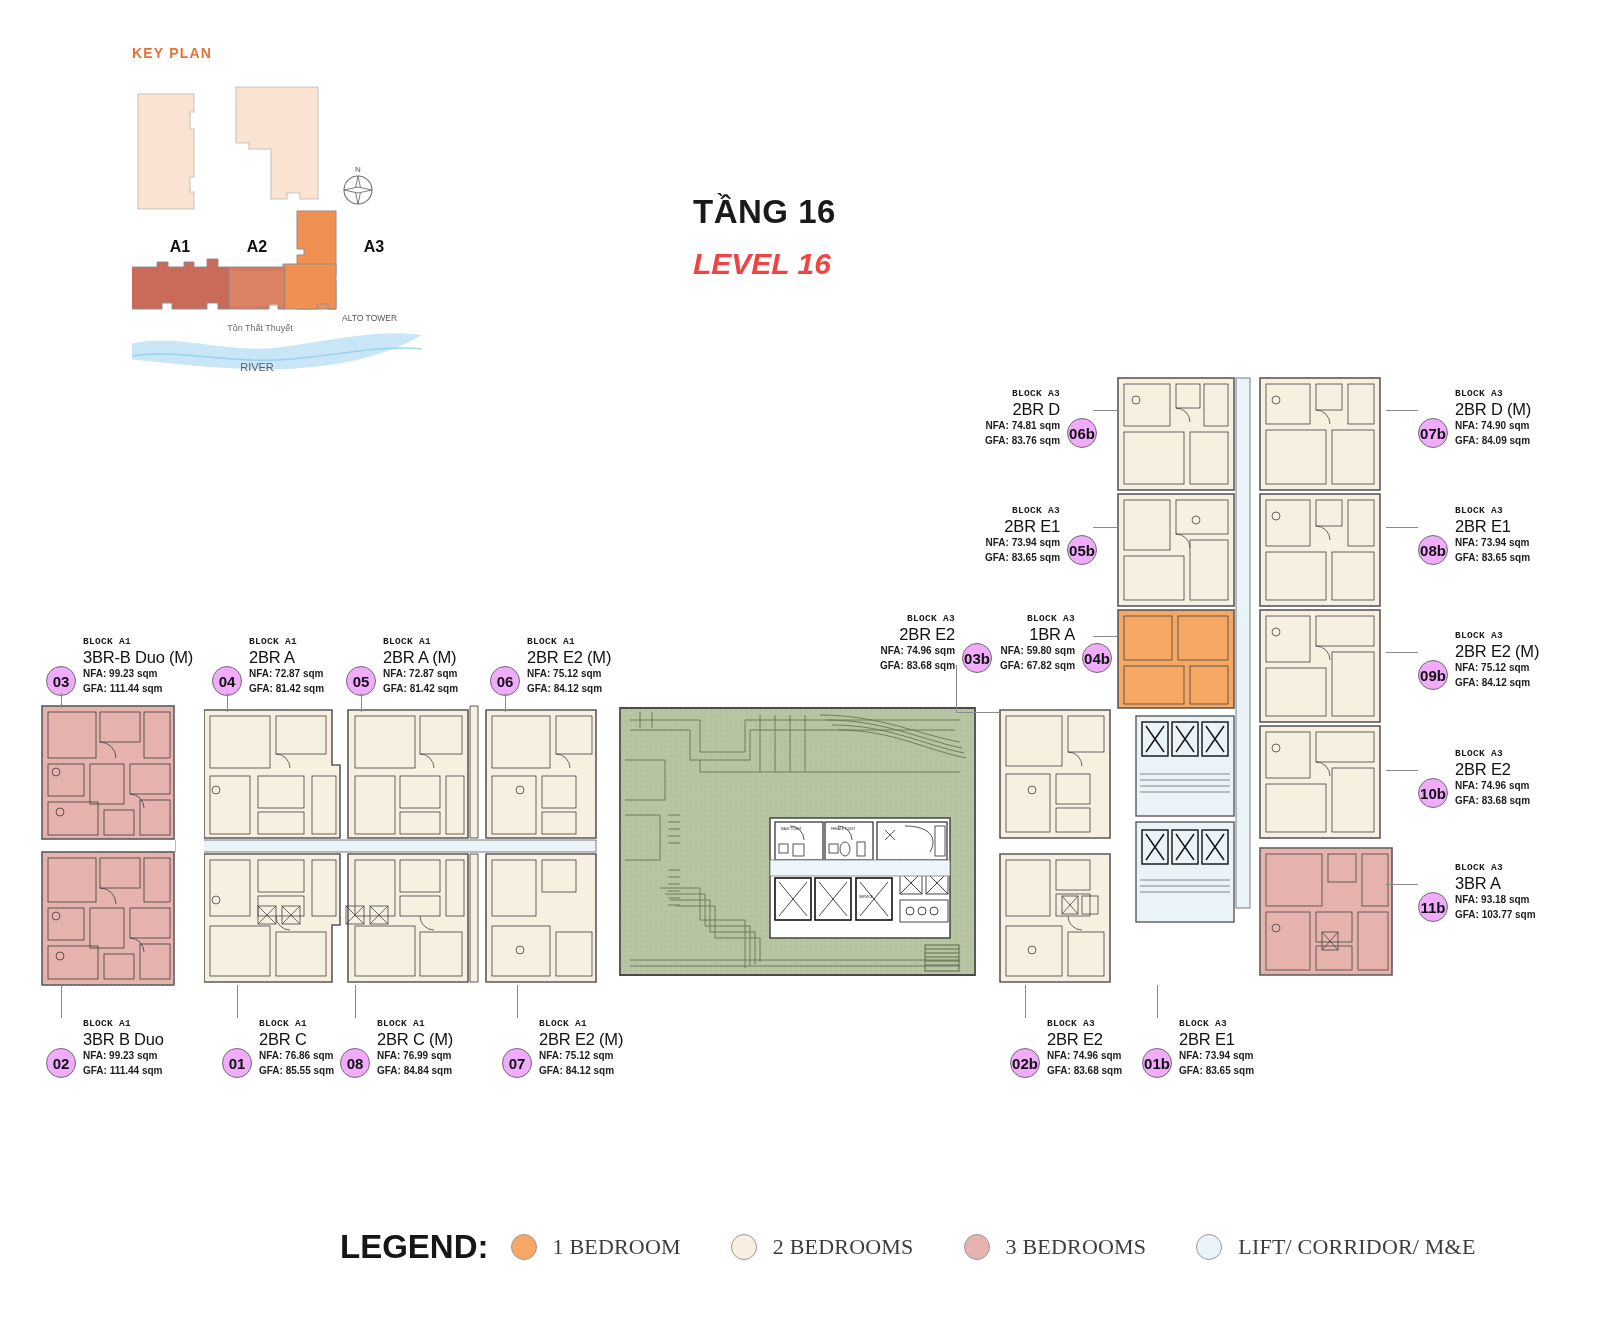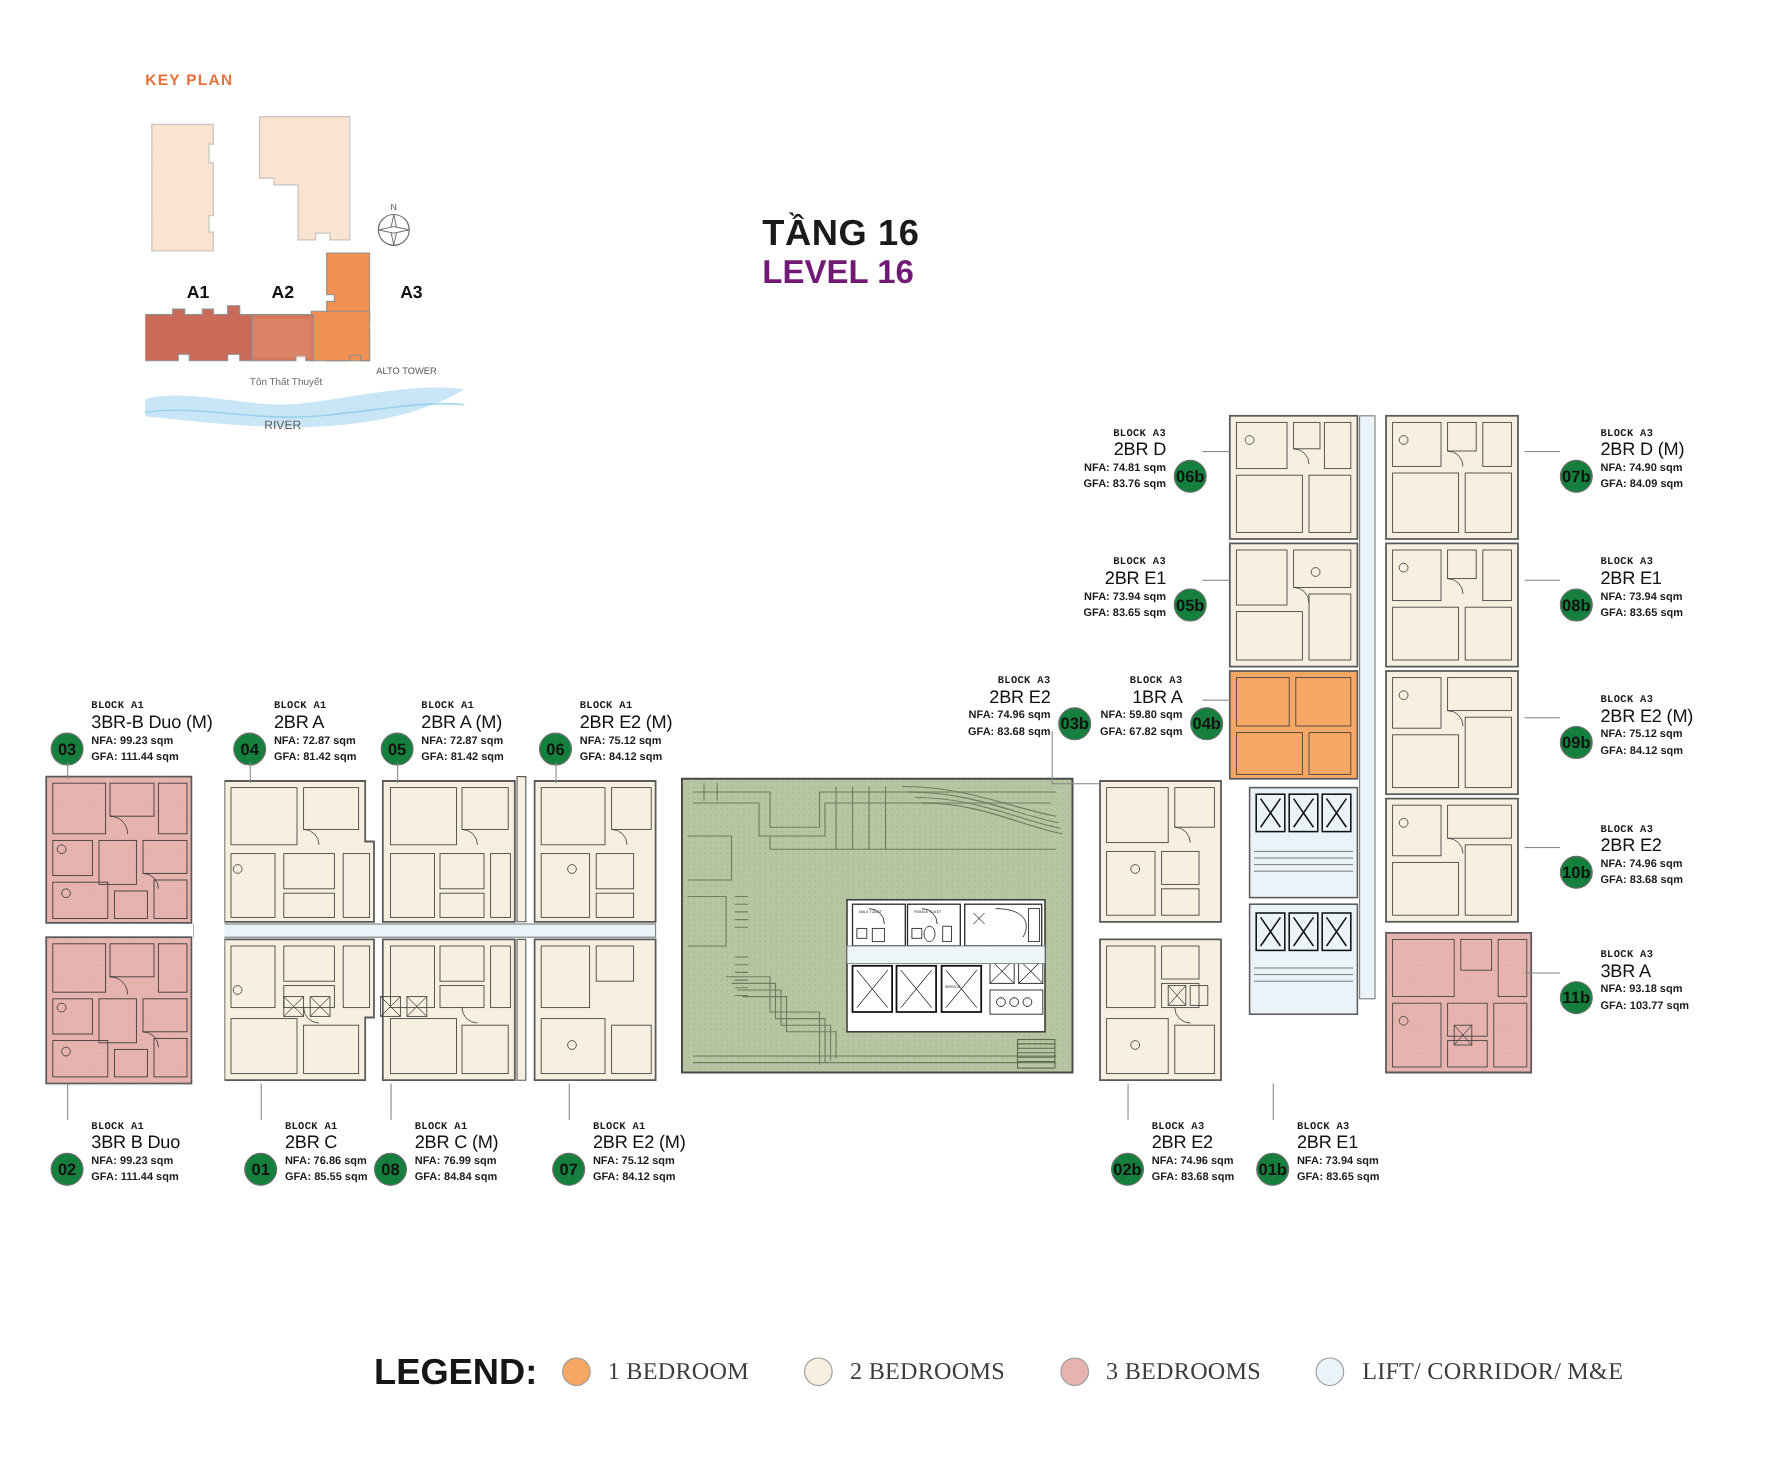--- a/index.html
+++ b/index.html
@@ -10,37 +10,37 @@
   body {
     width: 1613px; height: 1331px;
     position: relative;
     font-family: "Liberation Sans", sans-serif;
     color: #1c1c1c;
     overflow: hidden;
   }
   .abs { position: absolute; }
 
   
-  #key-plan { left: 132px; top: 64px; width: 330px; height: 340px; }
+  #key-plan { left: 132px; top: 45px; width: 330px; height: 340px; }
   .keyplan-title {
     font-size: 14px; font-weight: bold; letter-spacing: 1.2px;
     color: #e8713a;
   }
   .kp-svg { position: absolute; left: 0; top: 14px; }
 
   
   #plan-title { left: 693px; top: 193px; width: 420px; text-align: left; }
   .title-vn { font-size: 33px; font-weight: bold; letter-spacing: .5px; color: #1a1a1a; }
-  .title-en { font-size: 30px; font-weight: bold; color: #701a75; margin-top: 0;}
+  .title-en { font-size: 30px; font-weight: bold; font-style: italic; color: #ef4444; margin-top: 16px;}
 
   
   .callout { position: absolute; }
   .callout .cnum {
     width: 30px; height: 30px; border-radius: 50%;
-    border: 1px solid #6d6d6d; background: #15803d;
+    border: 1px solid #6d6d6d; background: #f0abfc;
     display: flex; align-items: center; justify-content: center;
     font-size: 15px; font-weight: bold; color: #111;
     box-sizing: border-box;
   }
   .callout .ctext { white-space: nowrap; }
   .callout .cblock { font-size: 9.5px; font-weight: bold; letter-spacing: .3px; color: #1c1c1c; line-height: 1.3; font-family: Liberation Mono, monospace; }
   .callout .cname  { font-size: 16.5px; font-weight: normal; color: #111; line-height: 1.15; letter-spacing:-.2px;}
   .callout .carea  { font-size: 10px; font-weight: bold; color: #1c1c1c; line-height: 1.45; }
   .callout.left  { display: flex; align-items: flex-end; gap: 7px; }
   .callout.right { display: flex; align-items: flex-end; gap: 7px; flex-direction: row-reverse; }

